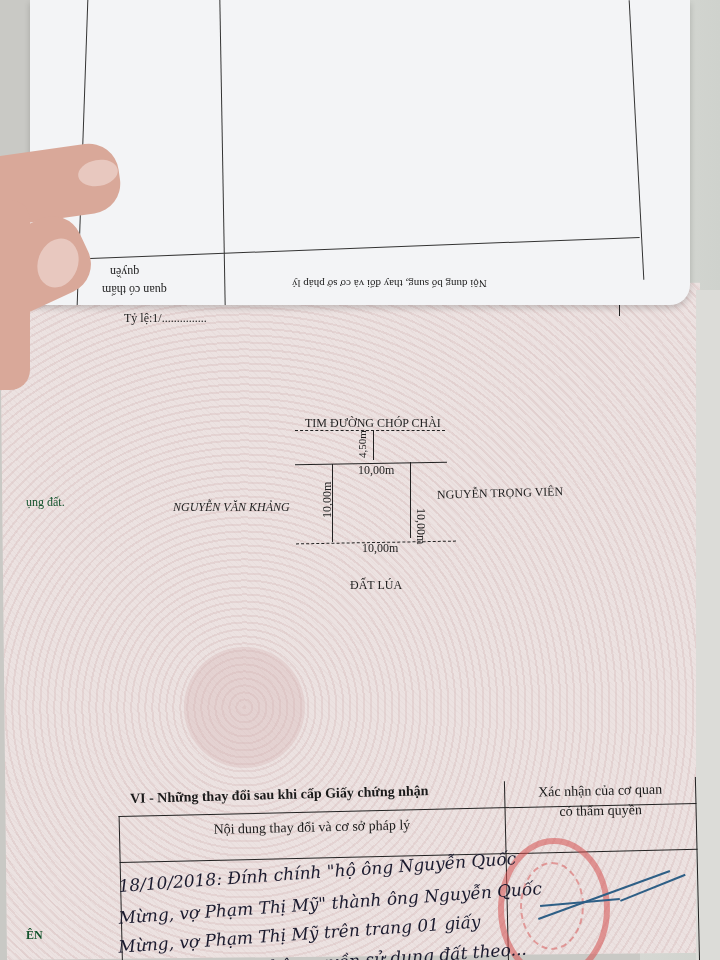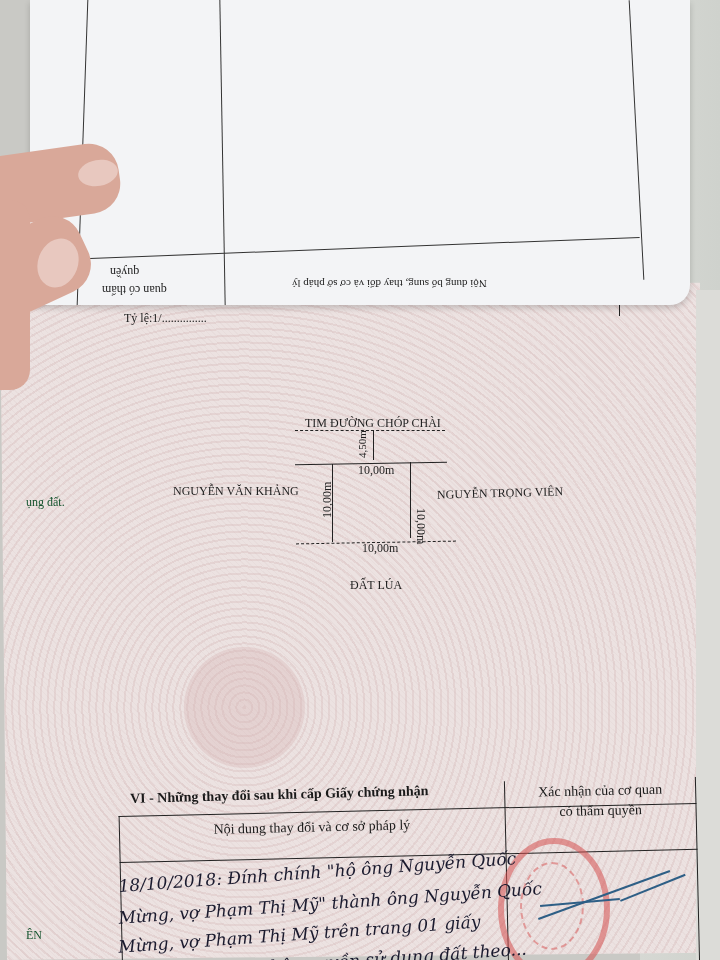--- a/index.html
+++ b/index.html
@@ -40,41 +40,41 @@
 </style>
 </head>
 <body>
 
 <div class="bg-right"></div>
 
 <div class="page"></div>
 <div class="page-edge"></div>
 
 <div class="left-text" style="left:0;top:495px;">ụng đất.</div>
-<div class="left-text" style="left:0;top:928px;font-weight:normal;">ÊN</div>
+<div class="left-text" style="left:0;top:928px;font-weight:bold;">ÊN</div>
 
 <div class="scale">Tỷ lệ:1/...............</div>
 <div class="stain"></div>
 <div class="b-mark">B</div>
 <div class="line" style="left:619px;top:272px;width:1px;height:44px;"></div>
 
 <div>
   <div class="t" style="left:305px;top:416px;font-size:12px;text-align:center;">TIM ĐƯỜNG CHÓP CHÀI</div>
   <div class="dash" style="left:295px;top:430px;width:150px;"></div>
   <div class="line" style="left:373px;top:430px;width:1px;height:30px;"></div>
   <div class="t" style="left:356px;top:432px;font-size:11px;transform:rotate(-90deg);transform-origin:0 0;top:458px;">4,50m</div>
   <div class="line" style="left:295px;top:463px;width:152px;height:1px;transform:rotate(-1deg);"></div>
   <div class="t" style="left:358px;top:463px;font-size:12px;">10,00m</div>
   <div class="line" style="left:332px;top:464px;width:1px;height:78px;"></div>
   <div class="line" style="left:410px;top:462px;width:1px;height:76px;"></div>
   <div class="t" style="left:320px;top:518px;transform:rotate(-90deg);transform-origin:0 0;font-size:12px;">10,00m</div>
   <div class="t" style="left:413px;top:508px;transform:rotate(90deg);transform-origin:0 0;font-size:12px;left:428px;">10,00m</div>
   <div class="dash" style="left:296px;top:542px;width:160px;transform:rotate(-1deg);"></div>
   <div class="t" style="left:362px;top:541px;font-size:12px;">10,00m</div>
-  <div class="t" style="left:173px;top:484px;font-size:12px;">NGUYỄN VĂN KHẢNG</div>
+  <div class="t" style="left:173px;top:500px;font-size:12px;font-style:italic;">NGUYỄN VĂN KHẢNG</div>
   <div class="t" style="left:437px;top:486px;font-size:12px;transform:rotate(-1.5deg);">NGUYỄN TRỌNG VIÊN</div>
   <div class="t" style="left:350px;top:578px;font-size:12px;">ĐẤT LÚA</div>
 </div>
 
 <div class="sec-title">VI - Những thay đổi sau khi cấp Giấy chứng nhận</div>
 <div class="tbl">
   <div class="b" style="left:0;top:26px;width:578px;height:1px;"></div>
   <div class="b" style="left:0;top:26px;width:1px;height:160px;"></div>
   <div class="b" style="left:386px;top:0;width:1px;height:186px;"></div>
   <div class="b" style="left:577px;top:0;width:1px;height:186px;"></div>

